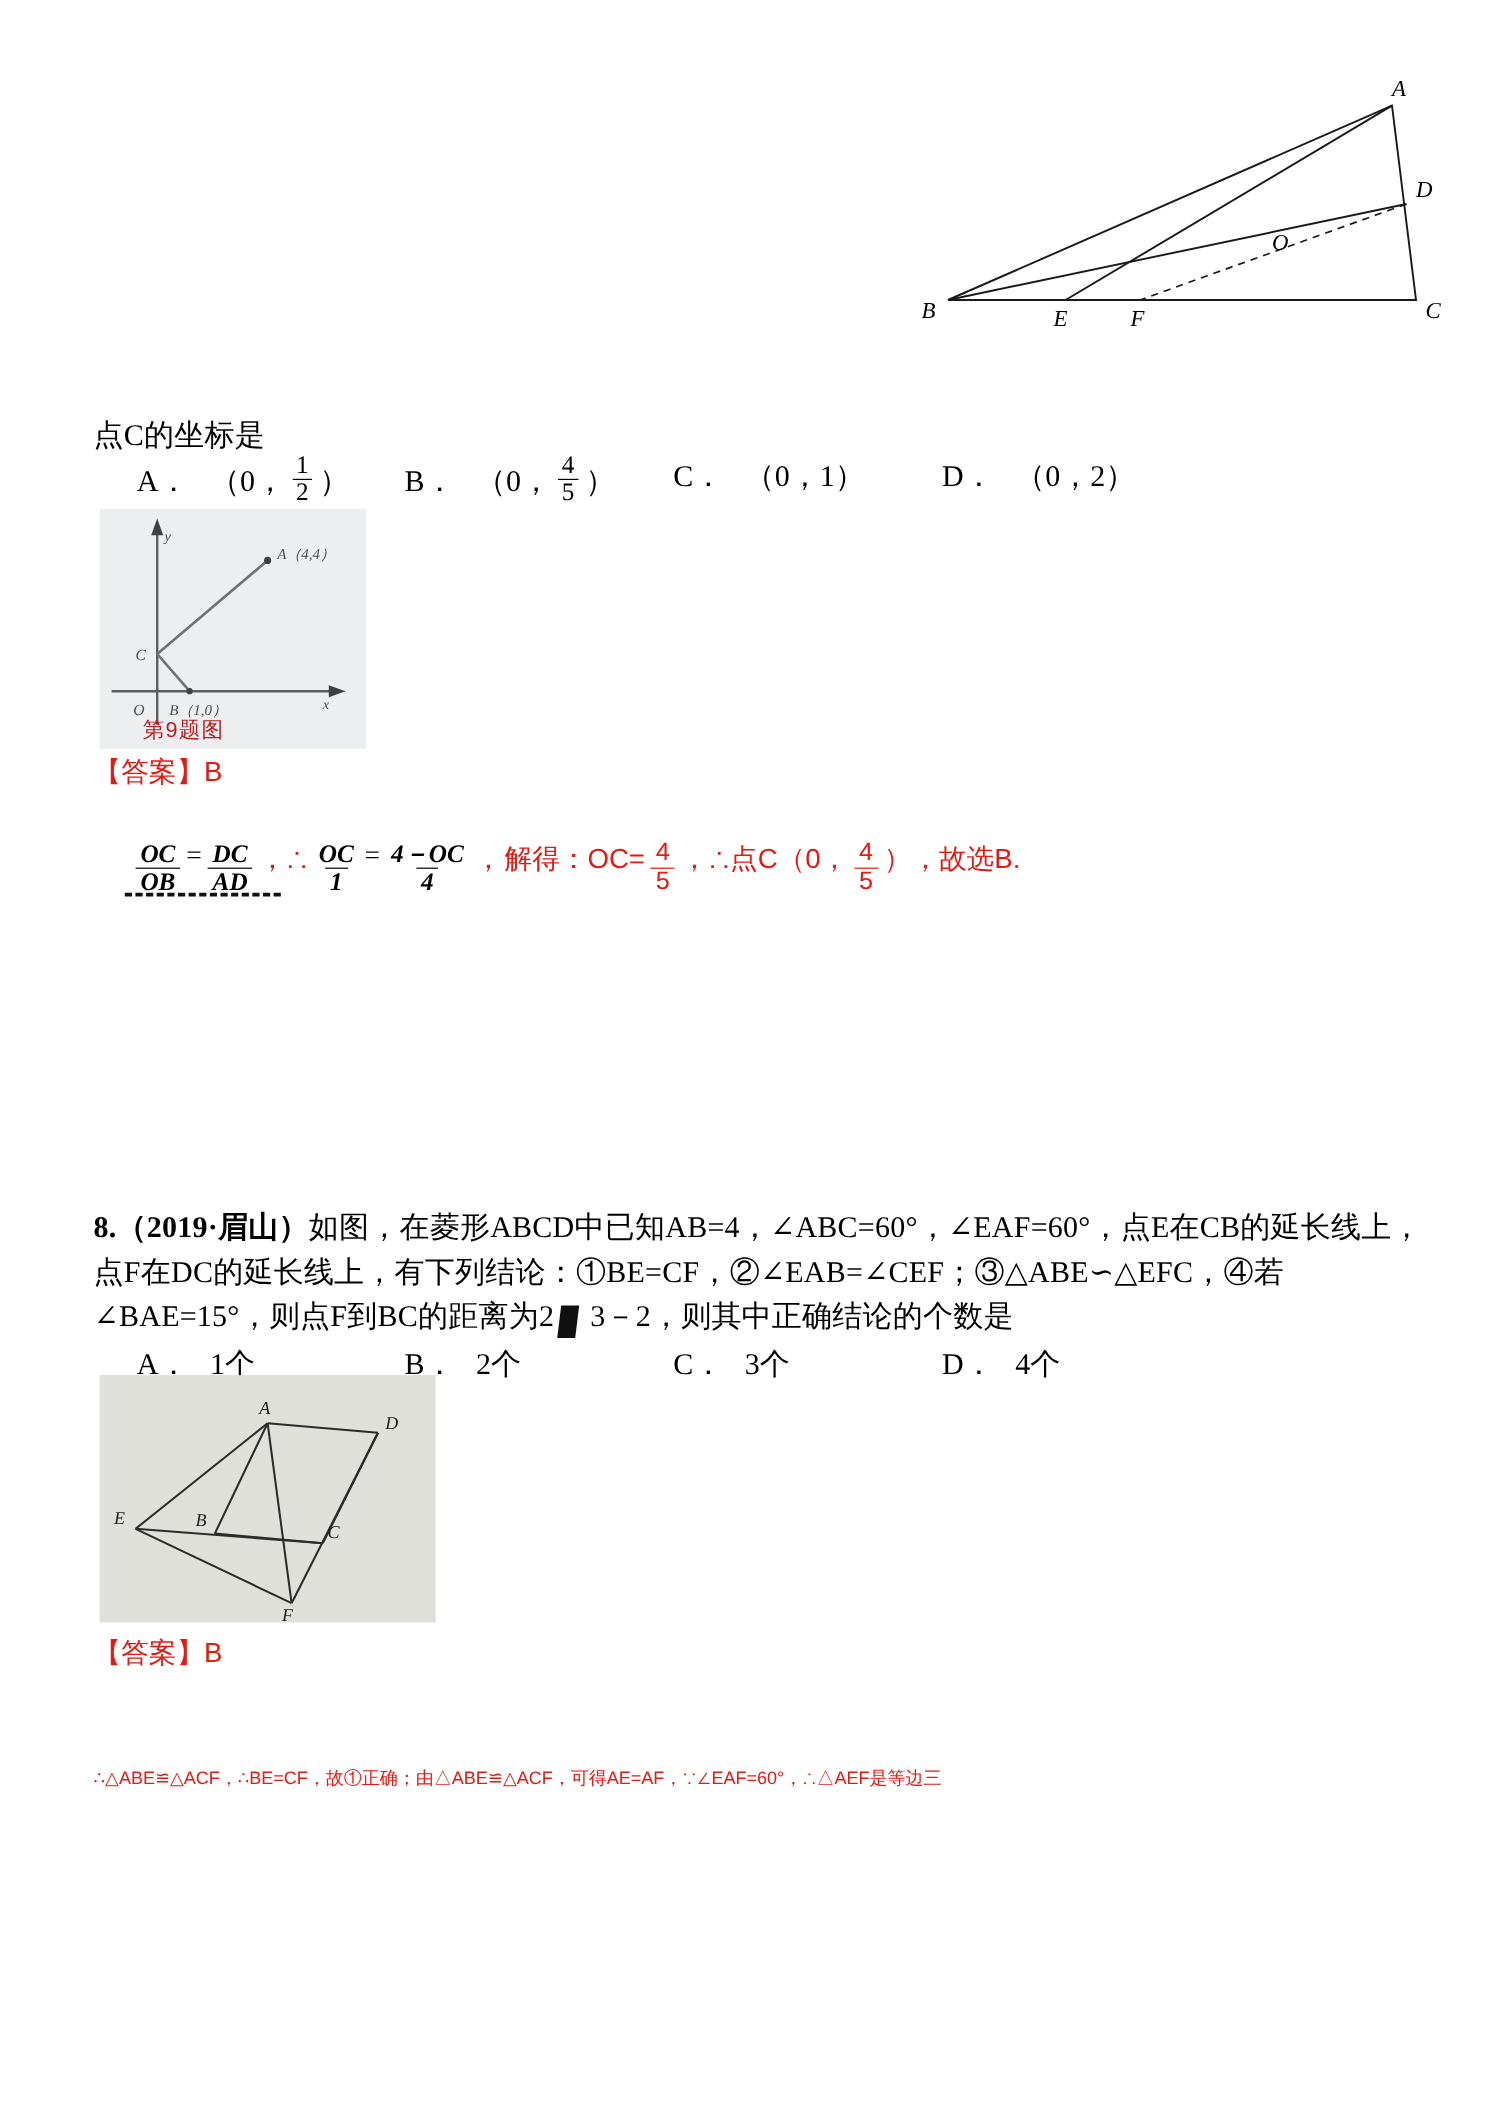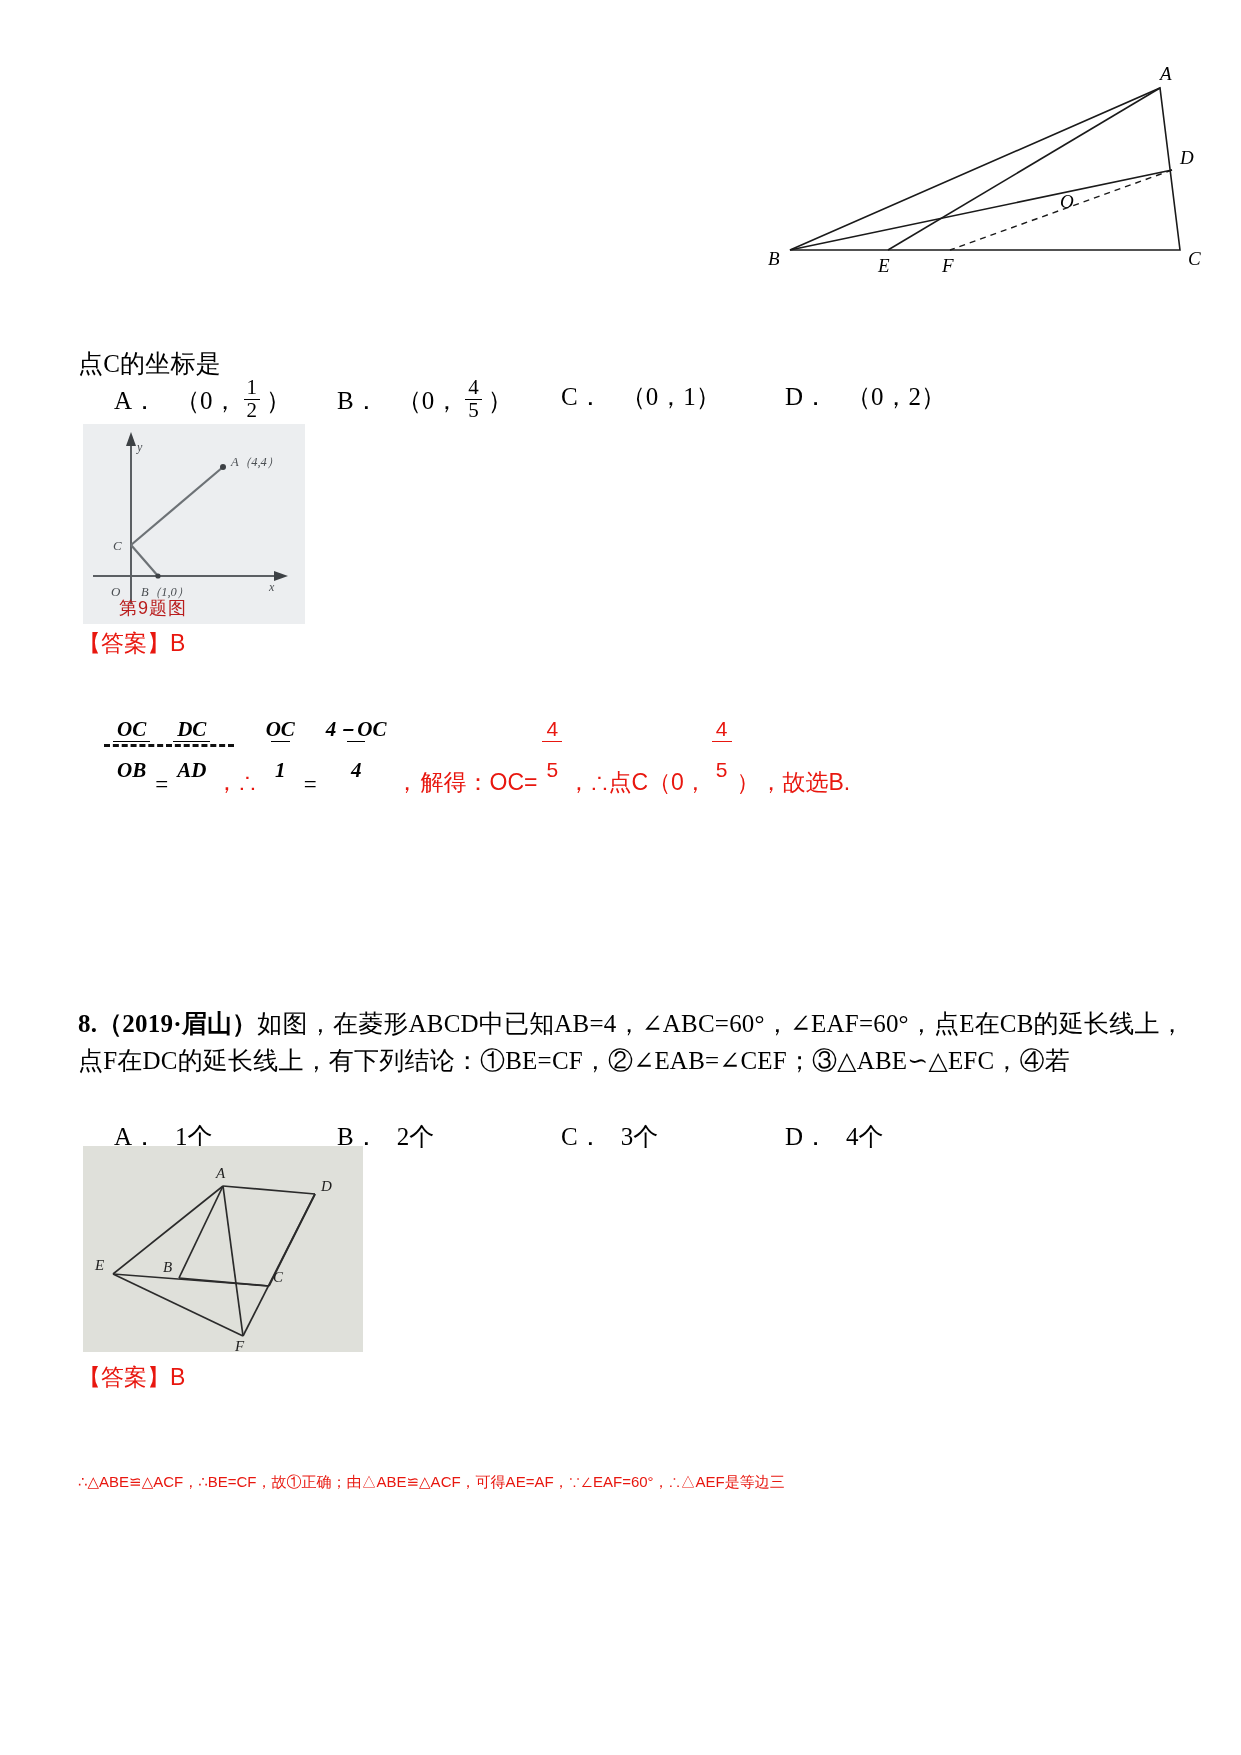--- a/index.html
+++ b/index.html
@@ -98,32 +98,32 @@
     font-size: 18px;
     color: #b91c1c;
     font-family: "Liberation Sans", sans-serif;
     letter-spacing: 1px;
   }
 
   
   #q7-ans { position: absolute; left: 78px; top: 628px; font-size: 23px; }
   #q7-sol { position: absolute; left: 78px; top: 663px; font-size: 23px; white-space: nowrap; }
   #q7-eq  { position: absolute; left: 110px; top: 700px; font-size: 23px;
-            display: flex; align-items: flex-end; gap: 2px; white-space: nowrap; margin-top: 18px; }
+            display: flex; align-items: flex-start; gap: 2px; white-space: nowrap; }
   .rfrac {
     display: inline-flex;
     flex-direction: column;
     align-items: center;
     vertical-align: middle;
     font-size: 21px;
     line-height: 1.08;
     margin: 0 3px;
   }
   .rfrac .num { padding: 0 4px; }
-  .rfrac .den { padding: 17px 4px; border-top: 1.6px solid currentColor; }
+  .rfrac .den { padding: 0 4px; border-top: 1.6px solid currentColor; }
   .blk-ital { font-style: italic; font-family: "Liberation Serif", serif; font-weight: bold; }
   #q7-dash {
     position: absolute;
     left: 104px;
     top: 744px;
     width: 130px;
     border-top: 3px dashed #111;
   }
 
   
@@ -293,20 +293,23 @@
     <span class="red">），故选B.</span>
   </div>
   <div id="q7-dash"></div>
 
   <div class="qline" id="q8-stem-1">
     <span class="bold">8.</span><span class="bold">（2019·眉山）</span><span>如图，在菱形ABCD中已知AB=4，∠ABC=60°，∠EAF=60°，点E在CB的延长线上，</span>
   </div>
   <div class="qline" id="q8-stem-2">
     <span>点F在DC的延长线上，有下列结论：①BE=CF，②∠EAB=∠CEF；③△ABE∽△EFC，④若</span>
   </div>
+  <div class="qline" id="q8-stem-3">
+    <span>∠BAE=15°，则点F到BC的距离为2</span><span class="sqrt-blot"><span class="blot"></span></span><span>3－2，则其中正确结论的个数是</span>
+  </div>
 
   <div id="q8-options">
     <div class="opt" style="left:36px; top:0;">
       <span class="lbl">A．</span>
       <span>1个</span>
     </div>
     <div class="opt" style="left:259px; top:0;">
       <span class="lbl">B．</span>
       <span>2个</span>
     </div>

